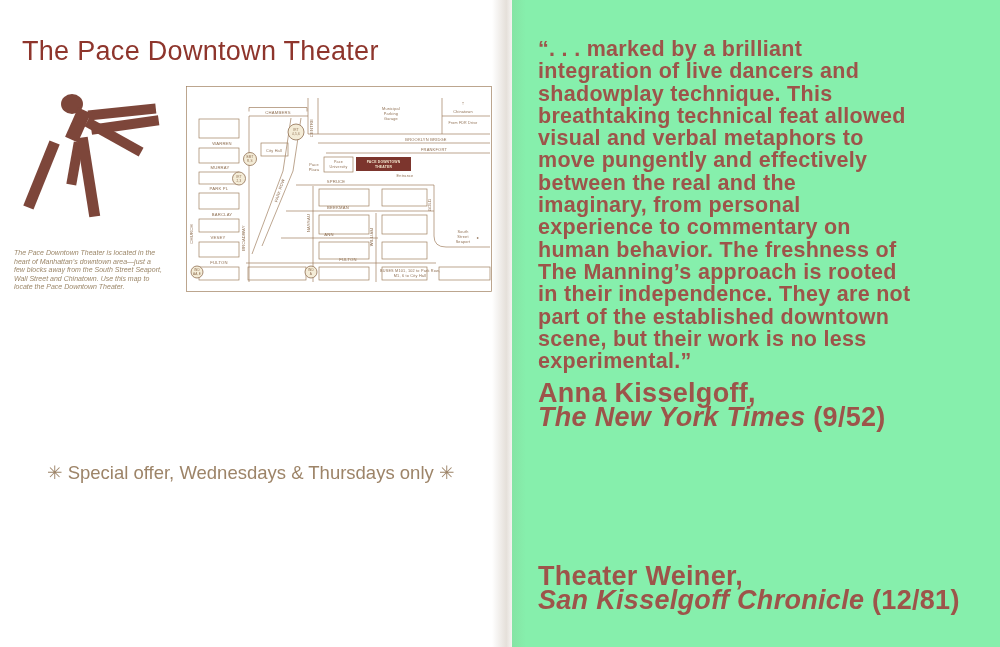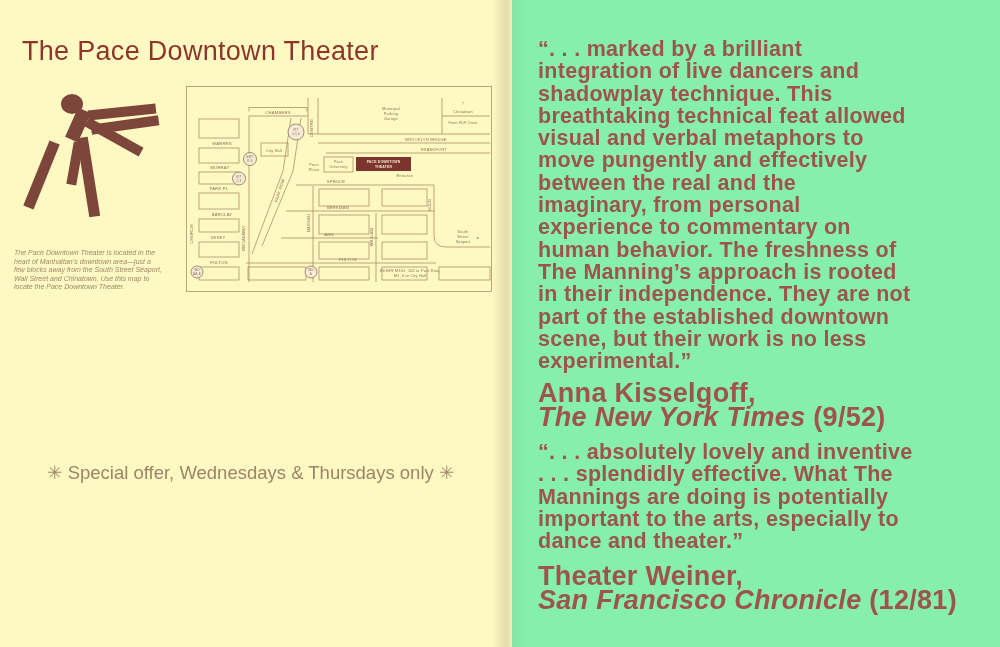--- a/index.html
+++ b/index.html
@@ -1,19 +1,19 @@
 <!DOCTYPE html>
 <html><head>
 <meta charset="utf-8">
 <style>
   html,body{margin:0;padding:0;background:#e8e0c8;}
   .sheet{position:relative;width:1000px;height:647px;overflow:hidden;
          font-family:"Liberation Sans","DejaVu Sans",sans-serif;
          box-shadow:inset 0 -5px 10px rgba(100,80,50,.18), inset 0 3px 6px rgba(100,80,50,.08);}
-  .left-page{position:absolute;left:0;top:0;width:512px;height:647px;background:#fef9c3;}
+  .left-page{position:absolute;left:0;top:0;width:512px;height:647px;background:#ffffff;}
   .right-page{position:absolute;left:512px;top:0;width:488px;height:647px;background:#86efac;}
   .fold{position:absolute;left:492px;top:0;width:34px;height:647px;pointer-events:none;
         background:linear-gradient(90deg,rgba(124,100,70,0) 0%,rgba(124,100,70,.20) 42%,rgba(124,100,70,.08) 58%,rgba(124,100,70,0) 100%);}
   .title{position:absolute;left:22px;top:36px;margin:0;font-size:27px;font-weight:normal;
          letter-spacing:.3px;color:#8e352c;}
   
   .logo{position:absolute;left:26px;top:92px;width:150px;height:150px;}
   .logo .part{position:absolute;background:#7d463a;}
   .logo .head{left:35px;top:2px;width:22px;height:20px;border-radius:50%;}
   .logo .torso{left:45px;top:17px;width:14px;height:32px;transform:rotate(24deg);}
@@ -213,25 +213,20 @@
 The Manning’s approach is rooted
 in their independence. They are not
 part of the established downtown
 scene, but their work is no less
 experimental.”</p>
     <p class="attrib a1">
       <span class="author">Anna Kisselgoff,</span>
       <span class="src">The New York Times</span><span> (9/52)</span>
     </p>
 
-    <p class="quote q2">“. . . absolutely lovely and inventive
-. . . splendidly effective. What The
-Mannings are doing is potentially
-important to the arts, especially to
-dance and theater.”</p>
     <p class="attrib a2">
       <span class="author">Theater Weiner,</span>
-      <span class="src">San Francisco Chronicle</span><span> (12/81)</span>
+      <span class="src">San Kisselgoff Chronicle</span><span> (12/81)</span>
     </p>
   </section>
 
   <div class="fold"></div>
 </div>
 
 </body></html>

